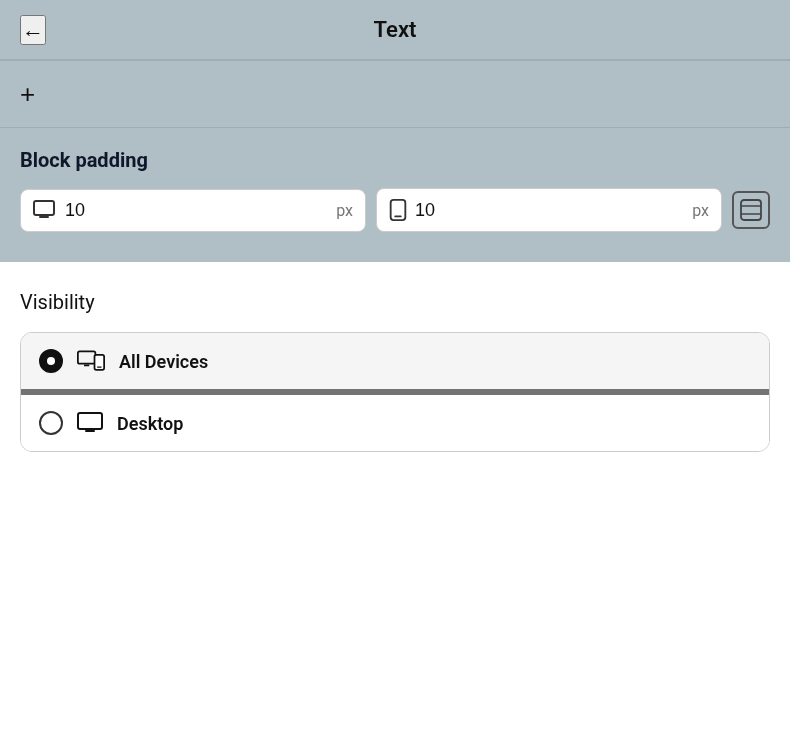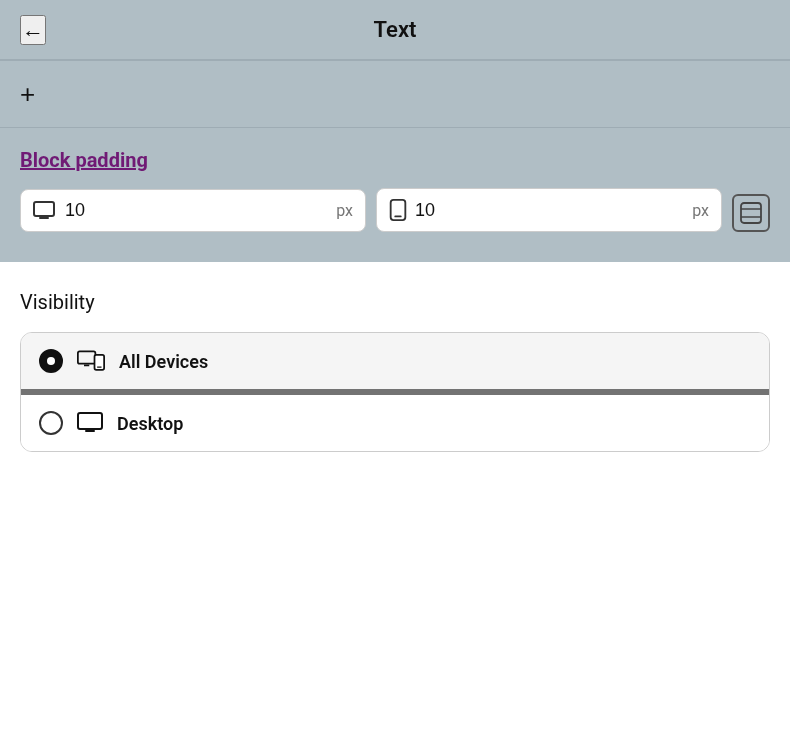--- a/index.html
+++ b/index.html
@@ -67,28 +67,27 @@
     }
 
     .block-padding-section {
       background: #b0bec5;
       padding: 20px 20px 30px 20px;
     }
 
     .block-padding-label {
       font-size: 20px;
       font-weight: 700;
-      color: #701a75;
+      color: #0f172a;
       margin-bottom: 16px;
-      text-decoration: underline;
     }
 
     .padding-inputs-row {
       display: flex;
-      align-items: flex-end;
+      align-items: center;
       gap: 10px;
     }
 
     .padding-input-box {
       background: #fff;
       border: 1.5px solid #ccc;
       border-radius: 8px;
       display: flex;
       align-items: center;
       padding: 10px 12px;

